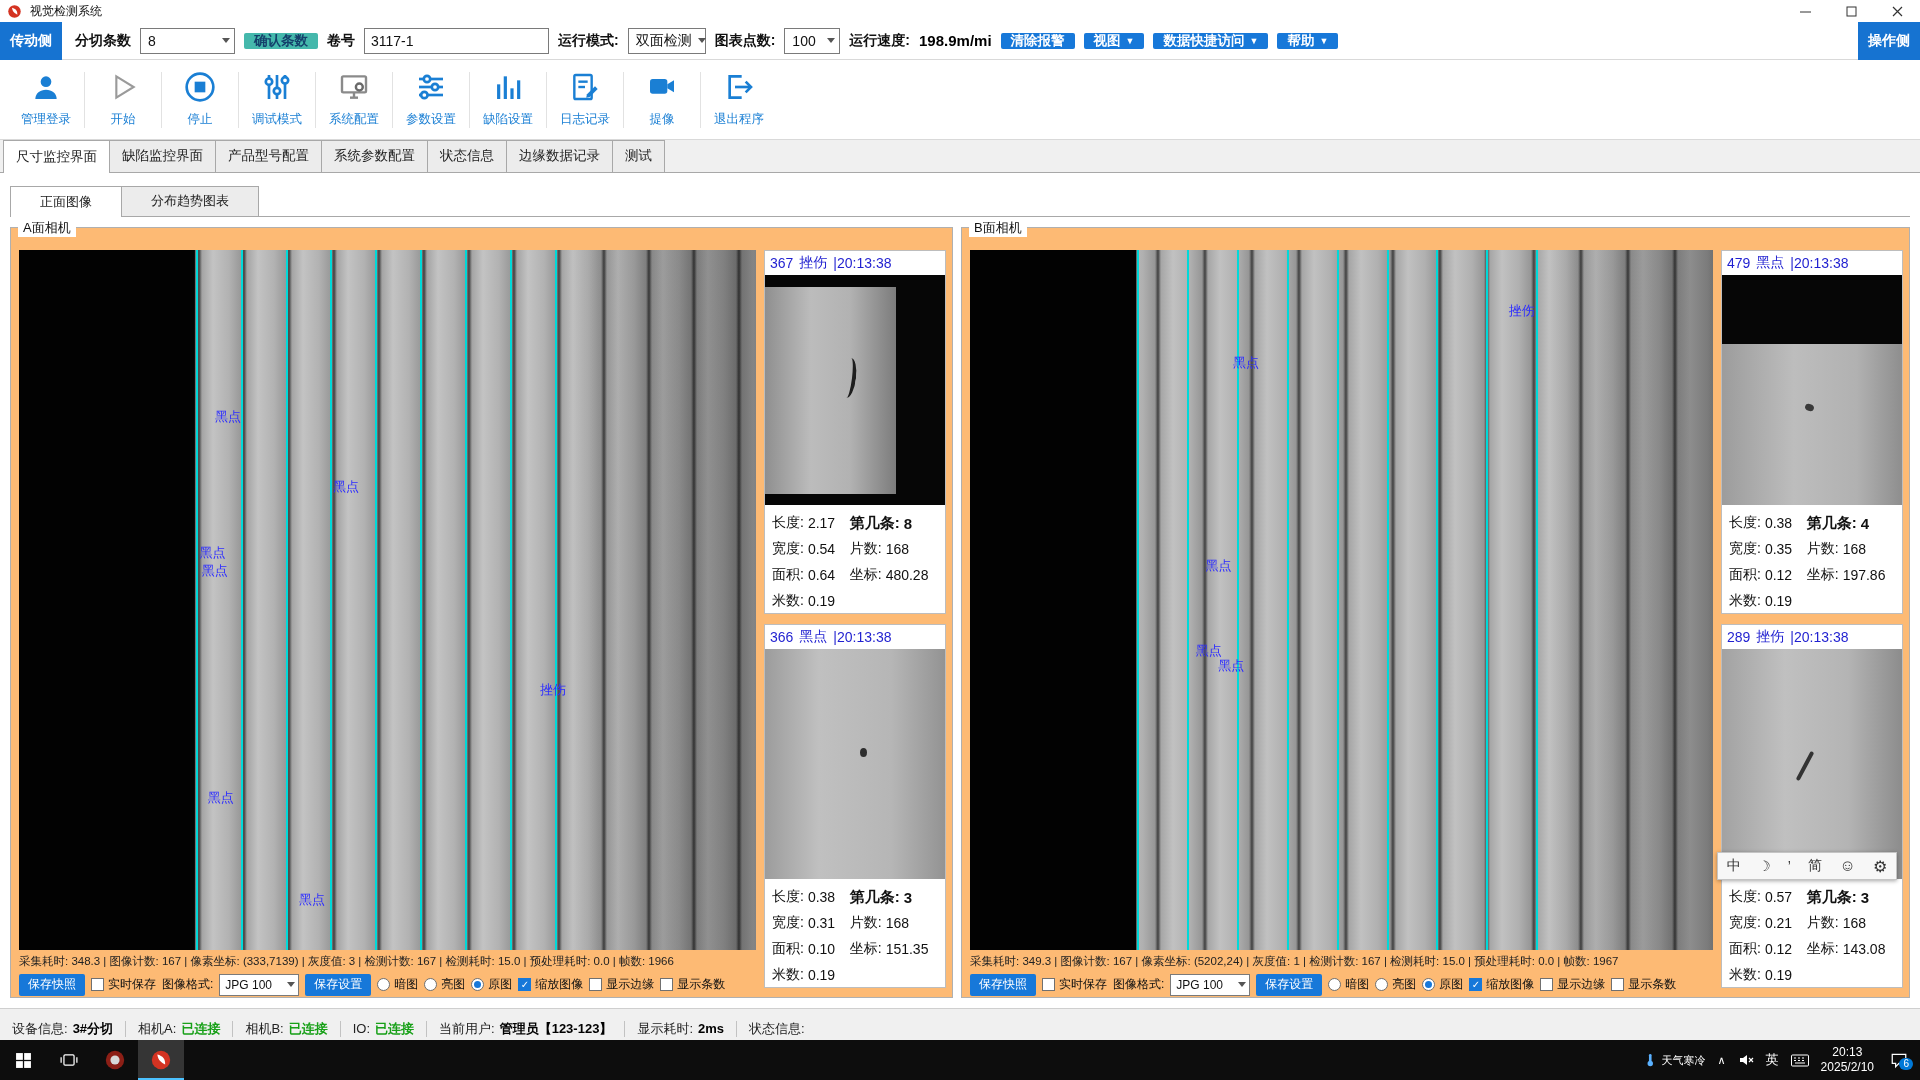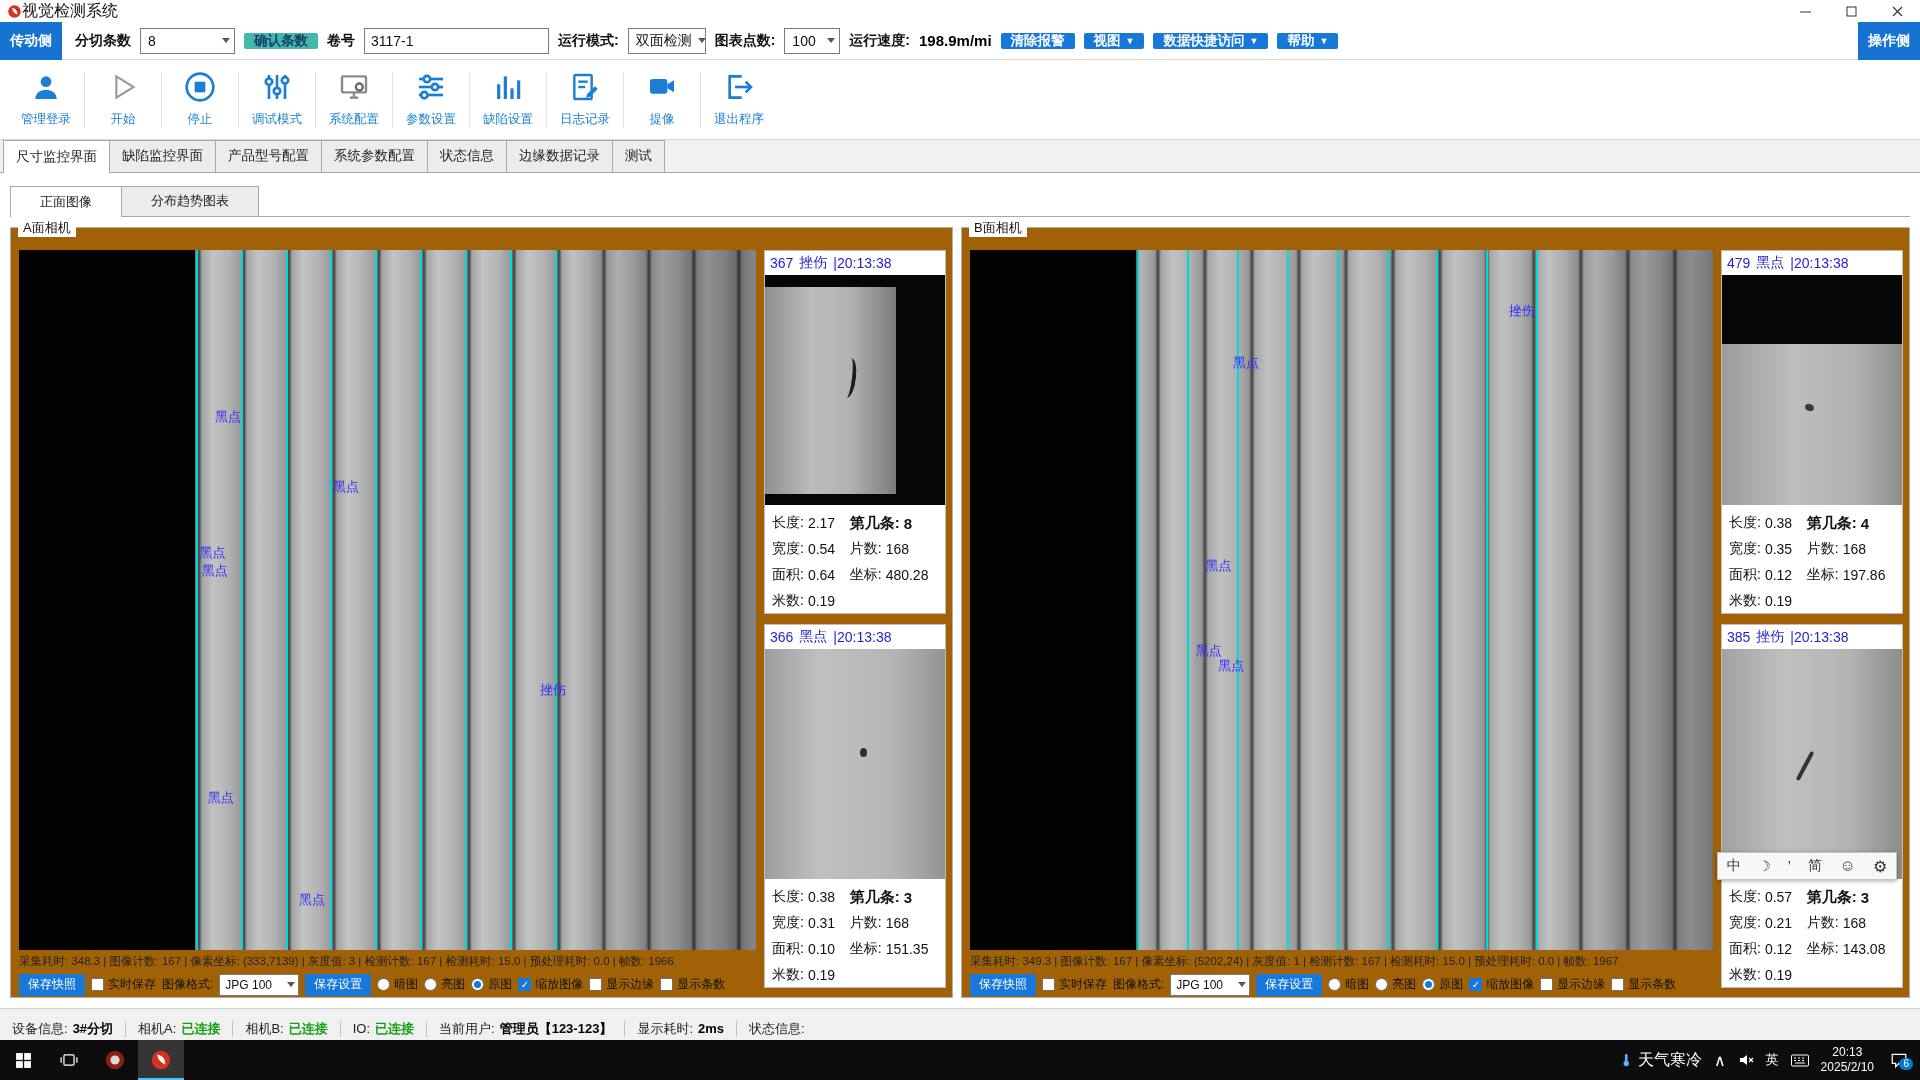--- a/index.html
+++ b/index.html
@@ -5,21 +5,21 @@
 <style>
   * { margin:0; padding:0; box-sizing:border-box; }
   html,body { width:1920px; height:1080px; overflow:hidden;
     font-family:"Liberation Sans","DejaVu Sans",sans-serif; background:#f0f0f0; }
   .app { position:relative; width:1920px; height:1080px; background:#fff; }
 
   
   .titlebar { position:absolute; top:0; left:0; right:0; height:22px; background:#fff;
     display:flex; align-items:center; padding-left:7px; }
   .app-ico { width:15px; height:15px; display:inline-flex; }
-  .title { font-size:16px; color:#111; margin-left:0; }
+  .title { font-size:12px; color:#111; margin-left:8px; }
   .wincontrols { margin-left:auto; display:flex; height:100%; }
   .winbtn { width:46px; height:100%; display:flex; align-items:center; justify-content:center; }
 
   
   .toolbar { position:absolute; top:22px; left:0; right:0; height:38px; background:#fff;
     border-bottom:1px solid #d9d9d9; display:flex; align-items:center; gap:9px; }
   .side-btn { height:38px; min-width:60px; background:#1673d1; color:#fff; font-weight:bold;
     font-size:14px; display:flex; align-items:center; justify-content:center; padding:0 10px; flex:none; }
   .side-btn.first { margin-right:4px; }
   .side-btn.right { margin-left:auto; }
@@ -56,21 +56,21 @@
 
   
   .content { position:absolute; top:173px; left:0; right:0; height:835px; background:#fff; }
   .subtabs { position:absolute; top:14px; left:10px; right:10px; height:30px; display:flex;
     align-items:flex-end; border-bottom:1px solid #a8a8a8; }
   .stab { padding:5px 29px 6px; border:1px solid #a8a8a8; border-bottom:none; background:#ececec;
     font-size:13px; color:#222; margin-right:-1px; white-space:nowrap; }
   .stab.active { background:#fff; position:relative; top:1px; padding-top:6px; }
 
   .panels { position:absolute; top:54px; left:10px; right:10px; bottom:10px; display:flex; gap:8px; }
-  .gbox { position:relative; border:1px solid #b0b0b0; background:#a16207; }
+  .gbox { position:relative; border:1px solid #b0b0b0; background:#fdba74; }
   .gbox.pa { width:943px; flex:none; }
   .gbox.pb { flex:1; }
   .gbox-title { position:absolute; top:-9px; left:7px; background:#fff; padding:0 5px;
     font-size:13px; color:#111; z-index:3; }
 
   
   .cam-img { position:absolute; left:8px; right:196px; top:22px; height:700px; overflow:hidden; }
   .imgA { background:
     linear-gradient(90deg,#020202 0%,#020202 23.8%,rgba(0,0,0,0) 24%),
     linear-gradient(90deg,rgba(0,0,0,0) 0%,rgba(0,0,0,0) 74%,rgba(10,10,10,0.22) 88%,rgba(10,10,10,0.34) 100%),
@@ -132,21 +132,21 @@
   .sdiv { width:1px; height:16px; background:#c2c2c2; }
   .bold { font-weight:bold; color:#000; }
   .green { color:#18a018; font-weight:bold; }
 
   
   .taskbar { position:absolute; top:1040px; left:0; right:0; height:40px; background:#0d0d0d;
     display:flex; align-items:center; }
   .tbicon { width:46px; height:40px; display:flex; align-items:center; justify-content:center; flex:none; }
   .tbicon.active-app { background:#353535; box-shadow:inset 0 -2px 0 #4cc2ff; }
   .tb-right { margin-left:auto; display:flex; align-items:center; gap:12px; padding-right:8px; color:#fff; }
-  .tray-item { display:flex; align-items:center; gap:5px; font-size:16px; color:#fff; }
+  .tray-item { display:flex; align-items:center; gap:5px; font-size:11px; color:#fff; }
   .clock { text-align:center; font-size:12px; line-height:15px; }
   .badge-wrap { position:relative; width:26px; height:22px; display:flex; align-items:center; justify-content:center; }
   .badge-num { position:absolute; right:-1px; bottom:1px; font-size:10px; color:#fff; background:#0078d7;
     border-radius:7px; padding:0 4px; line-height:12px; }
 
   
   .imebar { position:absolute; top:852px; left:1717px; width:180px; height:28px; background:#f7f7f7;
     border:1px solid #c4c4c4; box-shadow:0 1px 4px rgba(0,0,0,0.35); display:flex; align-items:center;
     justify-content:space-around; z-index:10; }
   .ime-item { font-size:14px; color:#333; }
@@ -568,21 +568,21 @@
                   </div>
                 <div class="drow">
                     <span>坐标:</span>
                     <span>197.86</span>
                   </div>
               </div>
             </div>
           </div>
           <div class="dcard">
             <div class="dhead">
-              <span>385</span>
+              <span>289</span>
               <span>挫伤</span>
               <span>|20:13:38</span>
             </div>
             <div class="dthumb t-b2">
               <div class="mark"></div>
             </div>
             <div class="dstats">
               <div class="dcol">
                 <div class="drow">
                     <span>长度:</span>

